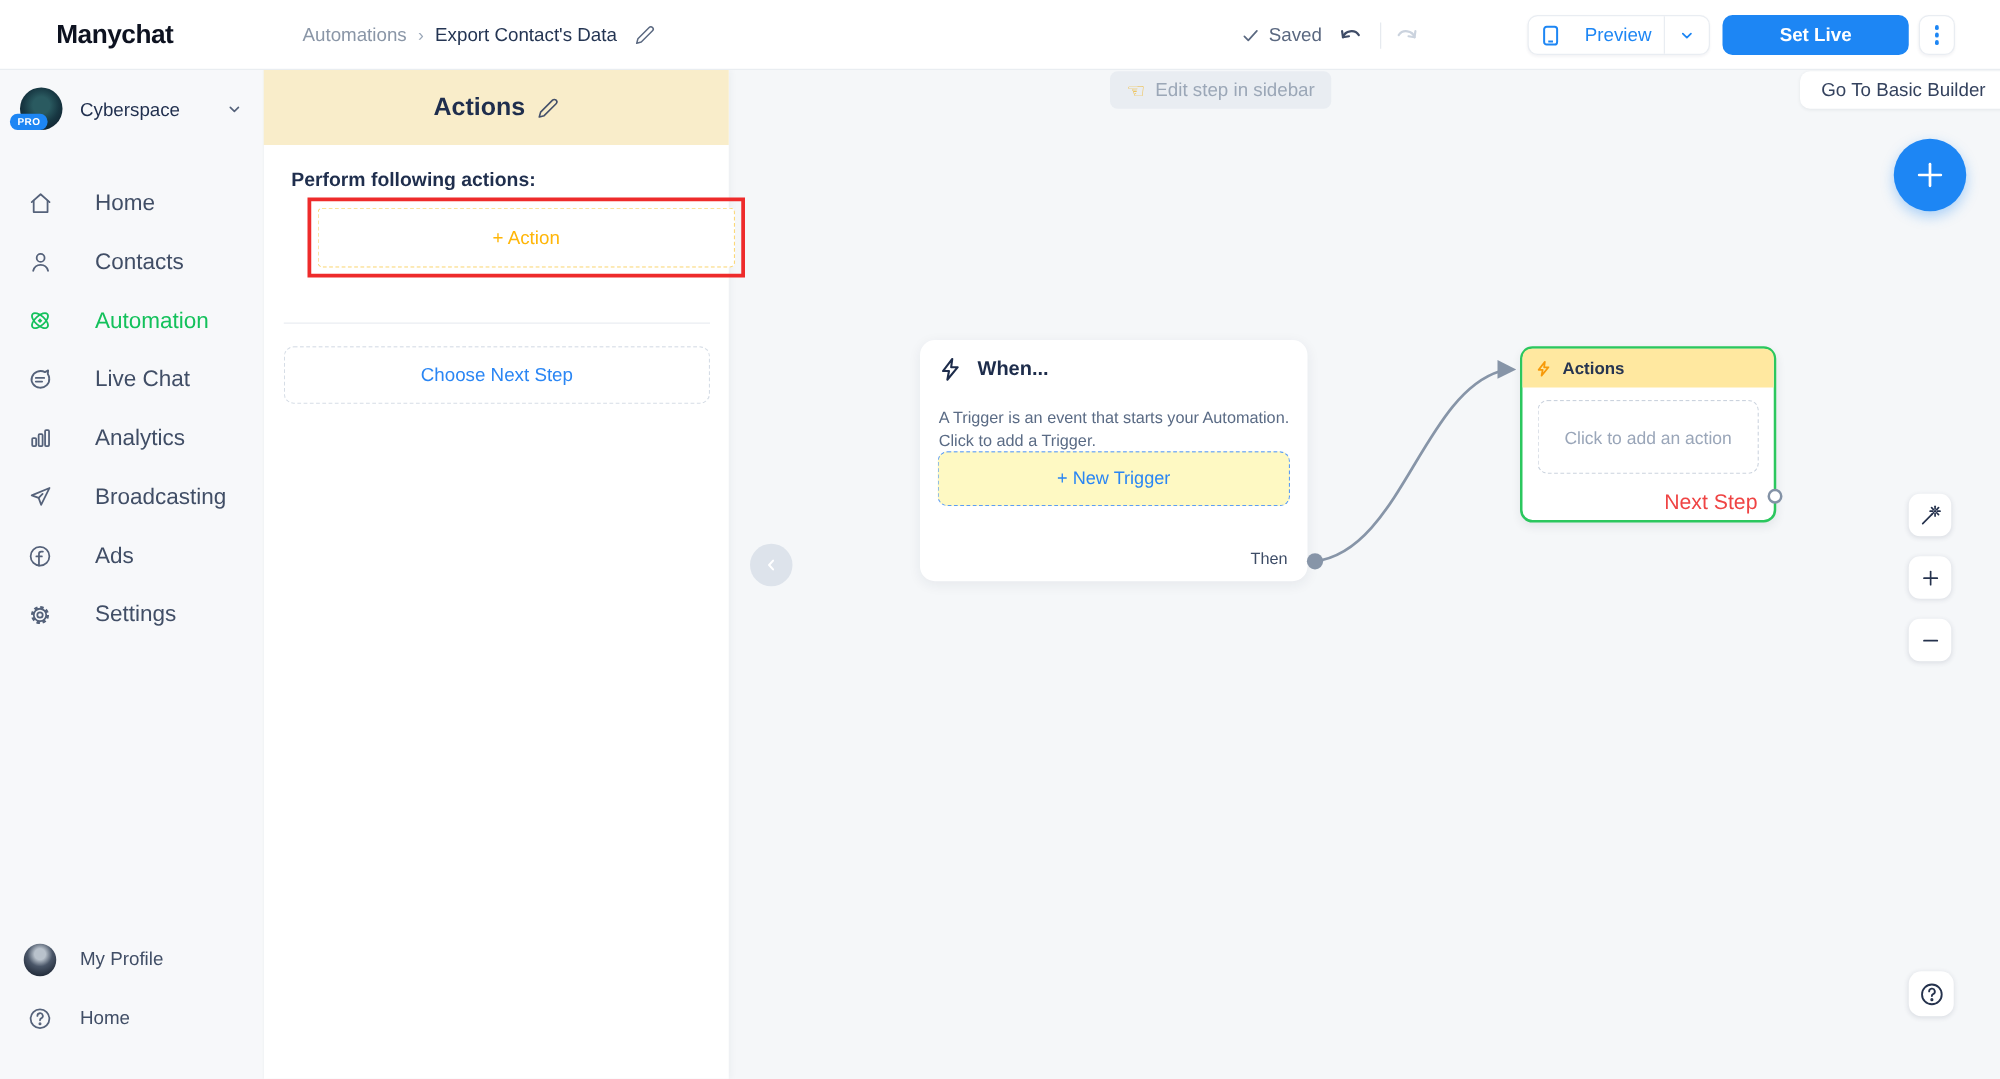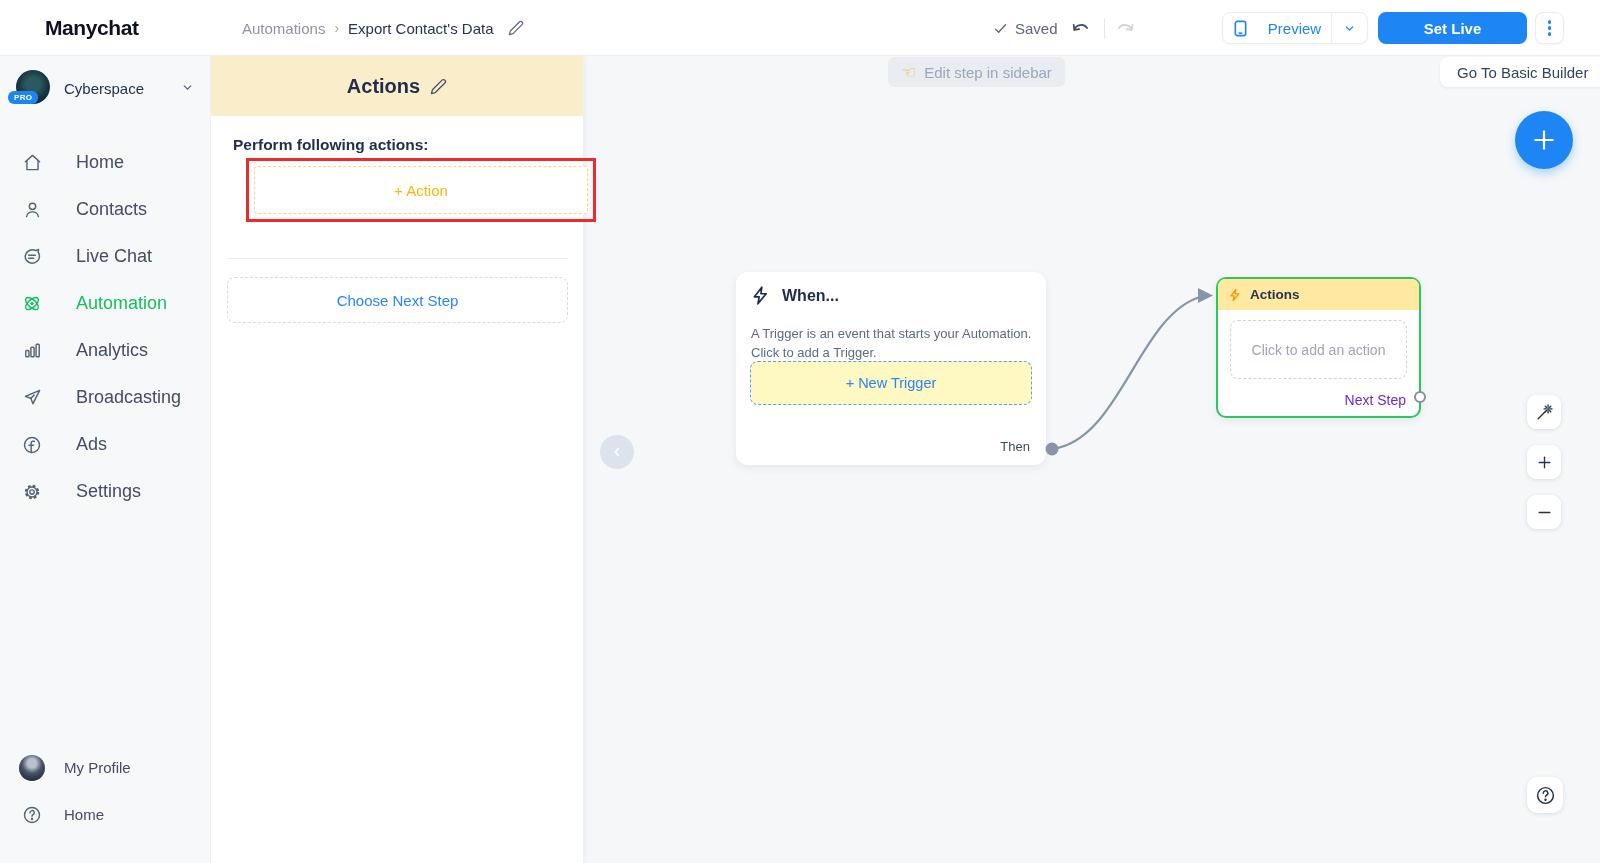--- a/index.html
+++ b/index.html
@@ -68,21 +68,21 @@
   .when-desc { position:absolute; left:15px; top:52px; width:285px; font-size:13px; line-height:19px; color:#5a6b85; }
   .btn-trigger { position:absolute; left:14px; right:14px; top:89px; height:44px; border:1.5px dashed #5c9df5; border-radius:8px; display:flex; align-items:center; justify-content:center; color:#2a86f4; font-size:14.5px; font-weight:400; cursor:pointer; background:#fef9c3; }
   .then-label { position:absolute; right:16px; bottom:11px; font-size:13px; font-weight:500; color:#3d4c66; }
 
   .connector { position:absolute; left:1040px; top:278px; width:190px; height:182px; pointer-events:none; }
 
   .actions-node { position:absolute; left:1216px; top:277px; width:205px; height:141px; background:#fff; border:2px solid #2bc75e; border-radius:10px; box-shadow:0 3px 8px rgba(35,47,70,.08); cursor:pointer; }
   .node-head { position:absolute; left:0; top:0; right:0; height:31px; background:#ffe8a0; border-radius:7px 7px 0 0; display:flex; align-items:center; gap:8px; padding-left:10px; }
   .node-title { font-size:13.5px; font-weight:600; color:#273551; }
   .node-drop { position:absolute; left:12px; top:41px; width:177px; height:59px; border:1.5px dashed #cbd3de; border-radius:8px; display:flex; align-items:center; justify-content:center; color:#9aa6b9; font-size:14px; cursor:pointer; }
-  .nextstep { position:absolute; right:13px; top:113px; font-size:14px; color:#6d28d9; }
+  .nextstep { position:absolute; right:13px; top:113px; font-size:17px; color:#ef4444; }
   .nextstep-port { position:absolute; right:-7px; top:112px; width:12px; height:12px; border-radius:50%; background:#fff; border:2px solid #8392a6; cursor:pointer; }
 
   .rail-btn { position:absolute; left:1527px; width:34px; height:34px; background:#fff; border-radius:9px; box-shadow:0 1px 4px rgba(30,45,70,.12); display:flex; align-items:center; justify-content:center; cursor:pointer; z-index:5; }
   .help-btn { position:absolute; left:1527px; top:777px; width:36px; height:36px; background:#fff; border-radius:10px; box-shadow:0 1px 4px rgba(30,45,70,.12); display:flex; align-items:center; justify-content:center; cursor:pointer; z-index:5; }
   .collapse-btn { position:absolute; left:600px; top:435px; width:34px; height:34px; border-radius:50%; background:#dde3eb; display:flex; align-items:center; justify-content:center; cursor:pointer; }
 </style>
 </head>
 <body>
 
 <div class="topbar">
@@ -176,39 +176,39 @@
     </div>
     <div class="nav-item">
       <span class="nicon">
         <svg width="19" height="19" viewBox="0 0 24 24" fill="none" stroke="#55627a" stroke-width="1.8" stroke-linecap="round" stroke-linejoin="round">
             <circle cx="12" cy="8" r="4"></circle>
             <path d="M4.5 21c1-4 4-6 7.5-6s6.5 2 7.5 6"></path>
           </svg>
       </span>
       <span class="nlabel">Contacts</span>
     </div>
+    <div class="nav-item active">
+      <span class="nicon">
+        <svg width="21" height="21" viewBox="0 0 24 24" fill="none" stroke="#13c15b" stroke-width="1.7">
+            <ellipse cx="12" cy="12" rx="9.5" ry="4.6" transform="rotate(42 12 12)"></ellipse>
+            <ellipse cx="12" cy="12" rx="9.5" ry="4.6" transform="rotate(-42 12 12)"></ellipse>
+            <rect x="10.4" y="10.4" width="3.2" height="3.2" transform="rotate(45 12 12)" fill="#13c15b" stroke="none"></rect>
+          </svg>
+      </span>
+      <span class="nlabel">Automation</span>
+    </div>
     <div class="nav-item">
       <span class="nicon">
         <svg width="20" height="20" viewBox="0 0 24 24" fill="none" stroke="#55627a" stroke-width="1.8" stroke-linecap="round" stroke-linejoin="round">
             <path d="M21 11.5a8.5 8 0 1 1-3.2-6.3L21 4l-.8 3.4A8 8 0 0 1 21 11.5z" transform="rotate(-8 12 12)"></path>
             <line x1="8" y1="10" x2="16" y2="10"></line>
             <line x1="8" y1="13.5" x2="14" y2="13.5"></line>
           </svg>
       </span>
       <span class="nlabel">Live Chat</span>
-    </div>
-    <div class="nav-item active">
-      <span class="nicon">
-        <svg width="21" height="21" viewBox="0 0 24 24" fill="none" stroke="#13c15b" stroke-width="1.7">
-            <ellipse cx="12" cy="12" rx="9.5" ry="4.6" transform="rotate(42 12 12)"></ellipse>
-            <ellipse cx="12" cy="12" rx="9.5" ry="4.6" transform="rotate(-42 12 12)"></ellipse>
-            <rect x="10.4" y="10.4" width="3.2" height="3.2" transform="rotate(45 12 12)" fill="#13c15b" stroke="none"></rect>
-          </svg>
-      </span>
-      <span class="nlabel">Automation</span>
     </div>
     <div class="nav-item">
       <span class="nicon">
         <svg width="19" height="19" viewBox="0 0 24 24" fill="none" stroke="#55627a" stroke-width="1.8" stroke-linejoin="round">
             <rect x="3.5" y="12" width="4" height="8" rx="1"></rect>
             <rect x="10" y="8" width="4" height="12" rx="1"></rect>
             <rect x="16.5" y="4" width="4" height="16" rx="1"></rect>
           </svg>
       </span>
       <span class="nlabel">Analytics</span>

